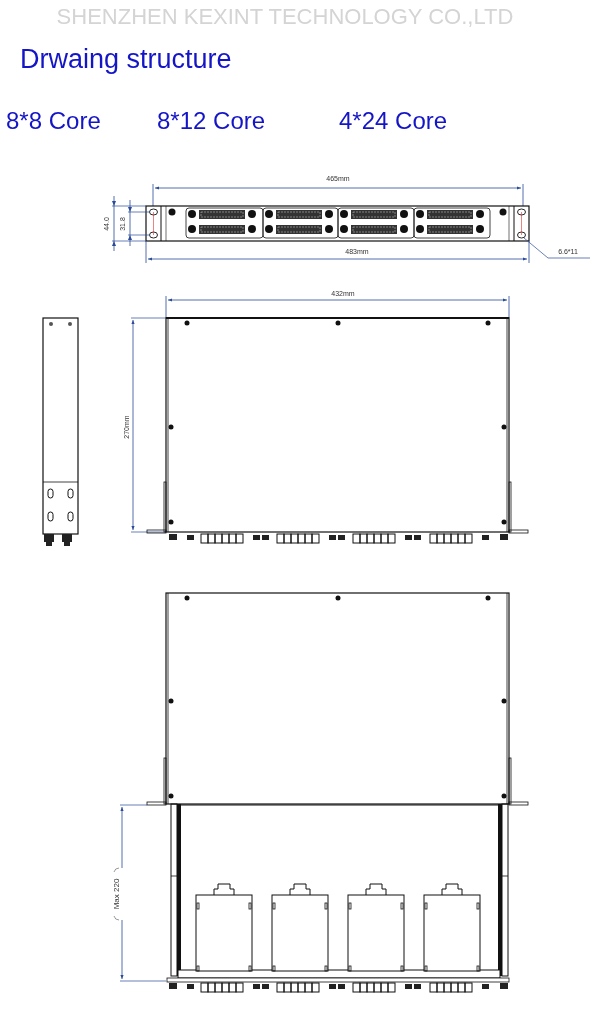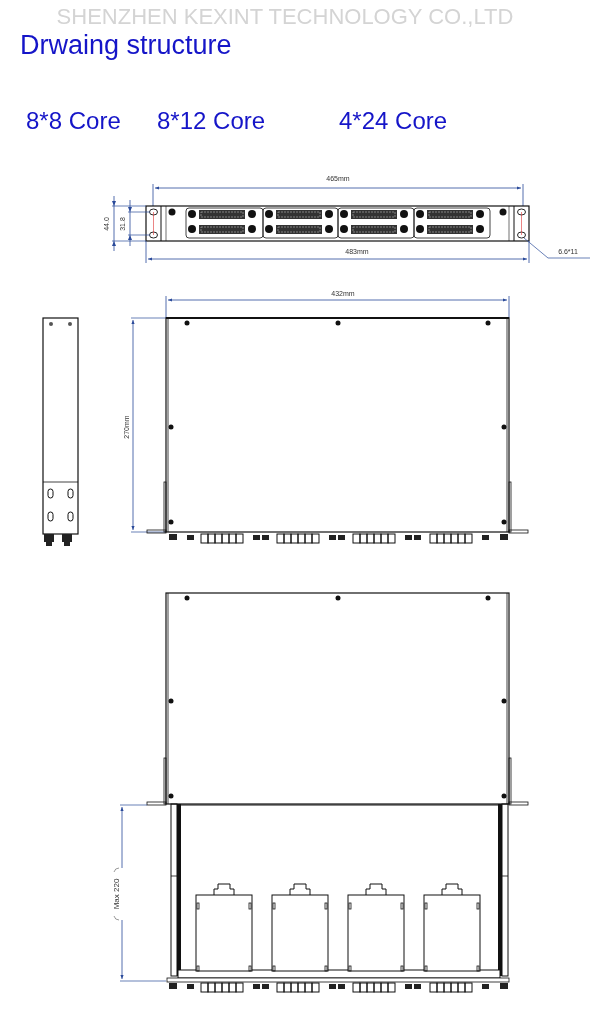--- a/index.html
+++ b/index.html
@@ -1,28 +1,28 @@
 <!DOCTYPE html>
 <html><head>
 <meta charset="utf-8">
 <style>
   html, body { margin:0; padding:0; background:#ffffff; }
   body { width:602px; height:1022px; position:relative; overflow:hidden; font-family:"Liberation Sans", sans-serif; }
   .company { position:absolute; left:0; top:4px; width:570px; text-align:center; font-size:22px; color:#d4d4d4; letter-spacing:0px; white-space:nowrap; }
-  .title { position:absolute; left:20px; top:30px; font-size:27px; color:#1515c8; white-space:nowrap; }
+  .title { position:absolute; left:20px; top:44px; font-size:27px; color:#1515c8; white-space:nowrap; }
   .core { position:absolute; top:107px; font-size:24px; color:#1515c8; white-space:nowrap; }
   svg { position:absolute; left:0; top:0; }
   .dimtxt { font-family:"Liberation Sans", sans-serif; font-size:7px; fill:#333; }
 </style>
 </head>
 <body>
 
 <div class="company">SHENZHEN KEXINT TECHNOLOGY CO.,LTD</div>
 <div class="title">Drwaing structure</div>
-<div class="core" style="left:26px;text-align:right;">8*8 Core</div>
+<div class="core" style="left:6px;text-align:right;">8*8 Core</div>
 <div class="core" style="left:157px;text-align:right;">8*12 Core</div>
 <div class="core" style="left:311px;margin-left:28px;">4*24 Core</div>
 
 <svg width="602" height="1022" viewBox="0 0 602 1022">
   <defs>
     <marker id="arr" markerWidth="6" markerHeight="6" refX="5" refY="3" orient="auto">
       <path d="M0,1 L5,3 L0,5 z" fill="#2a4a9a"></path>
     </marker>
     <marker id="arrS" markerWidth="6" markerHeight="6" refX="1" refY="3" orient="auto">
       <path d="M6,1 L1,3 L6,5 z" fill="#2a4a9a"></path>

